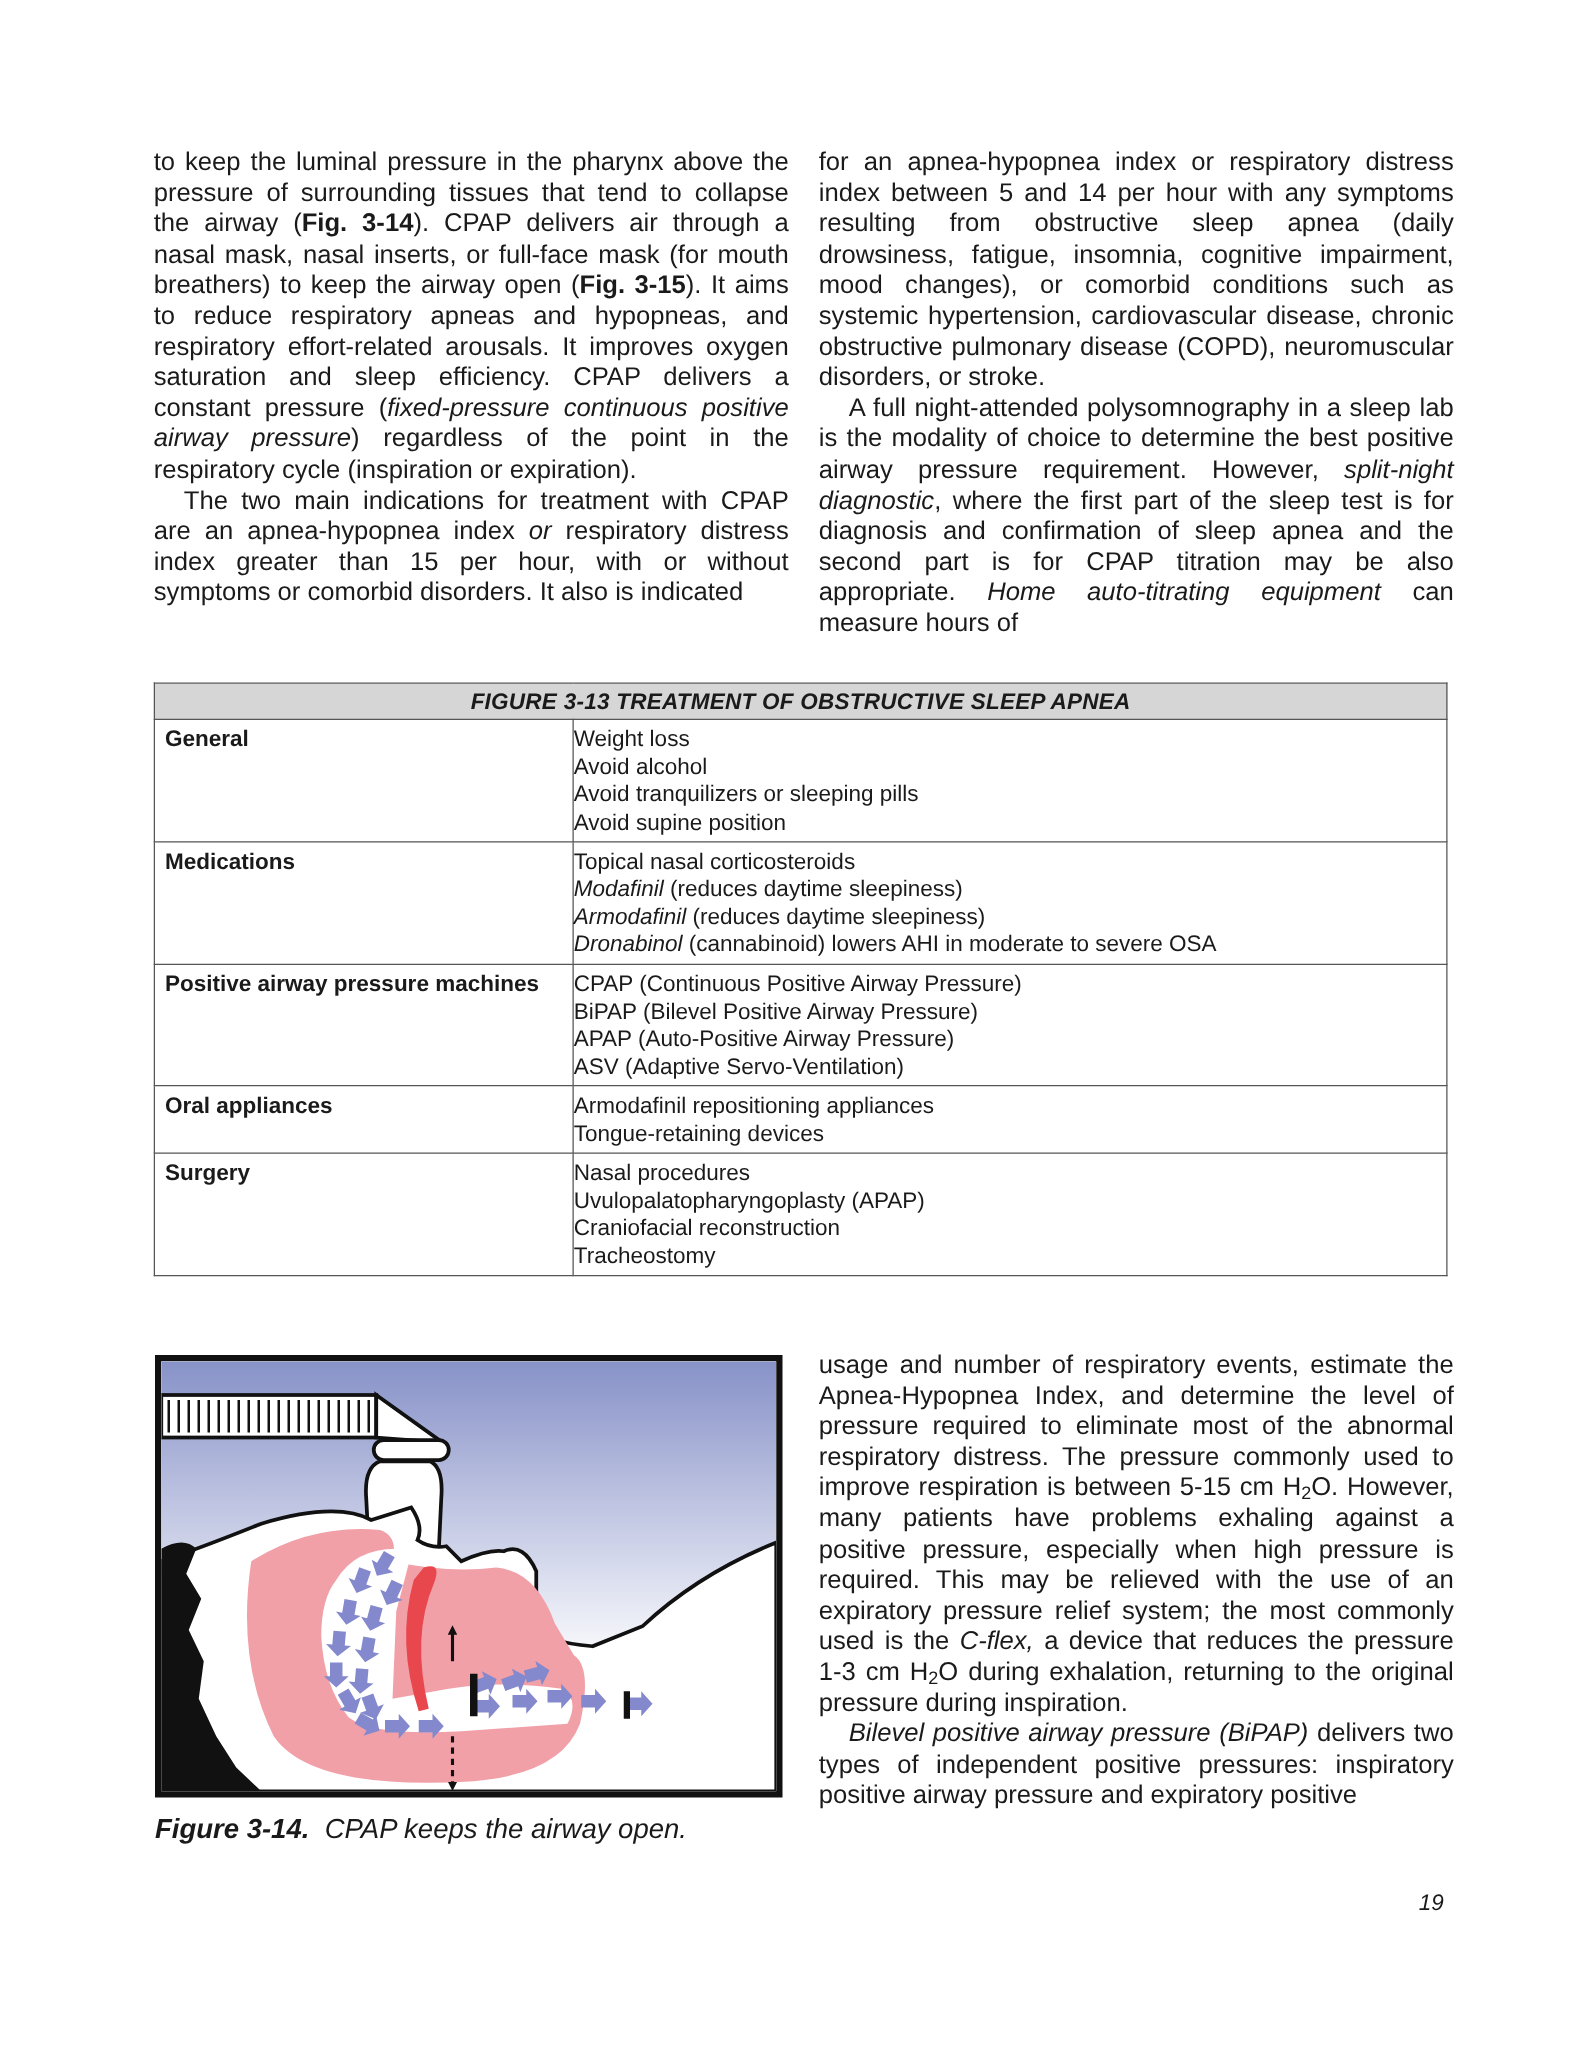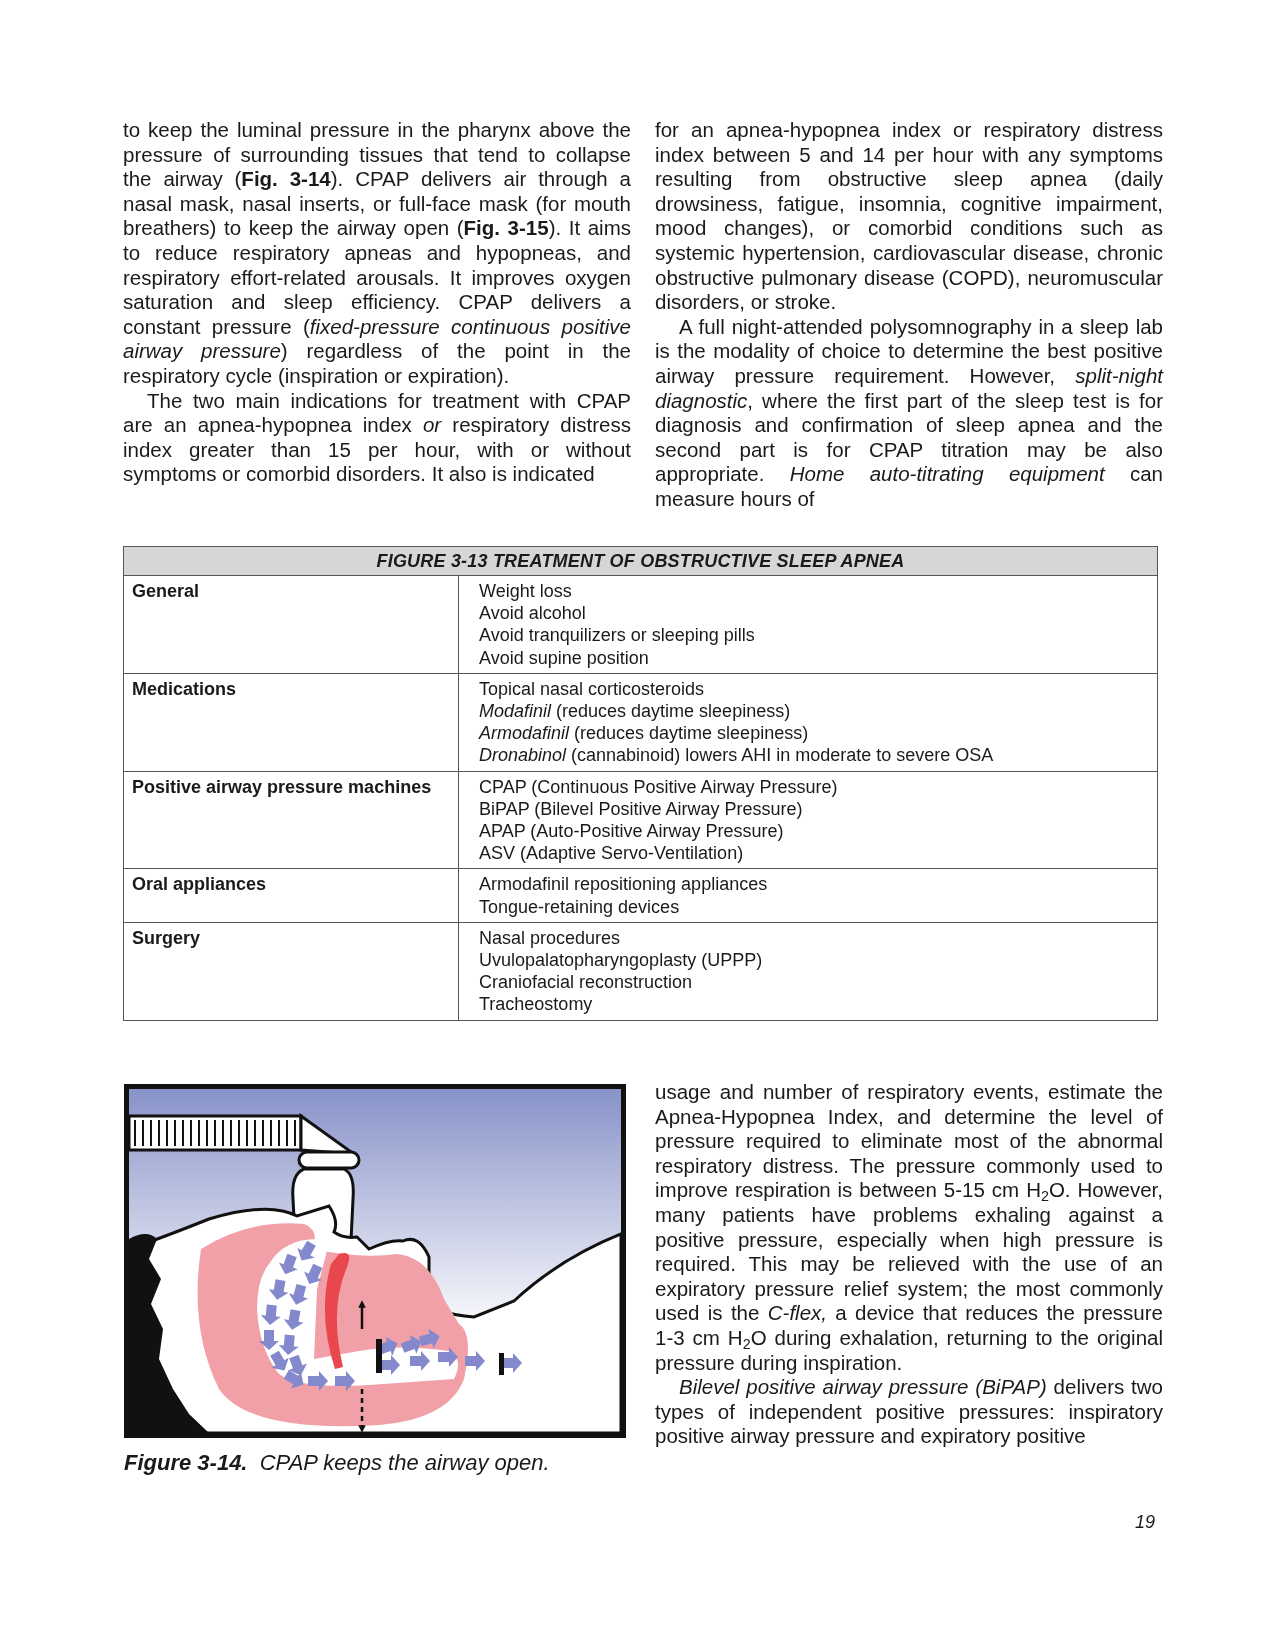--- a/index.html
+++ b/index.html
@@ -12,21 +12,21 @@
   .col p.indent { text-indent: 24px; }
   .col-left-top { left: 123px; top: 118px; }
   .col-right-top { left: 655px; top: 118px; }
   .col-right-bottom { left: 655px; top: 1080px; }
 
   
   .fig-table { position: absolute; left: 123px; top: 546px; width: 1035px; border-collapse: collapse; font-size: 18px; }
   .fig-table td, .fig-table th { border: 1.5px solid #555; vertical-align: top; }
   .fig-table th { background: #d6d6d6; font-style: italic; font-weight: bold; font-size: 18px; padding: 4px 0 3px 0; text-align: center; letter-spacing: 0.2px; }
   .fig-table td.cat { width: 318px; font-weight: bold; padding: 5px 8px 4px 8px; }
-  .fig-table td.items { padding: 4px 8px 4px 20px; line-height: 22.2px; }
+  .fig-table td.items { padding: 4px 8px 4px 0; line-height: 22.2px; }
   .fig-table td.items div { white-space: nowrap; }
   .fig-table td.items i { font-style: italic; }
 
   
   .figure { position: absolute; left: 124px; top: 1084px; width: 502px; height: 354px; border: 5px solid #111; box-sizing: border-box; overflow: hidden; }
   .figure svg { display: block; width: 100%; height: 100%; }
   .caption { position: absolute; left: 124px; top: 1450px; font-size: 22px; font-style: italic; }
   .caption b { font-weight: bold; }
 
   .page-number { position: absolute; left: 1135px; top: 1512px; font-size: 18px; font-style: italic; }
@@ -82,21 +82,21 @@
         <td class="cat">Oral appliances</td>
         <td class="items">
           <div><span>Armodafinil repositioning appliances</span></div>
           <div><span>Tongue-retaining devices</span></div>
         </td>
       </tr>
       <tr>
         <td class="cat">Surgery</td>
         <td class="items">
           <div><span>Nasal procedures</span></div>
-          <div><span>Uvulopalatopharyngoplasty (UPPP)</span></div>
+          <div><span>Uvulopalatopharyngoplasty (APAP)</span></div>
           <div><span>Craniofacial reconstruction</span></div>
           <div><span>Tracheostomy</span></div>
         </td>
       </tr>
     </tbody>
 </table>
 
 <div class="figure">
   <svg viewBox="0 0 492 344" preserveAspectRatio="none">
     <defs>

